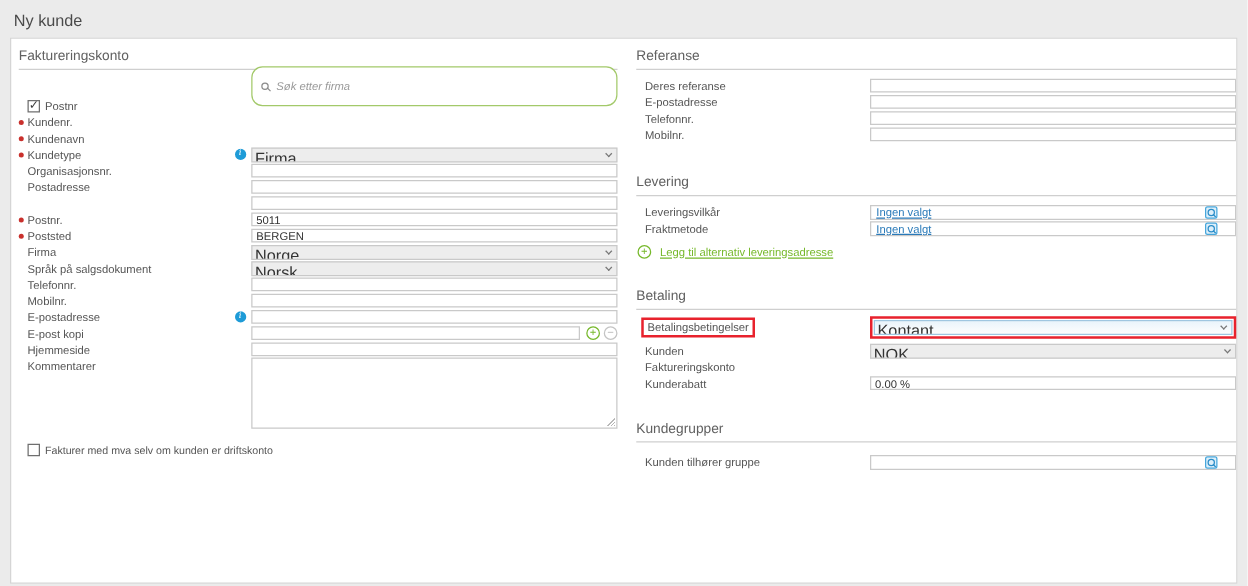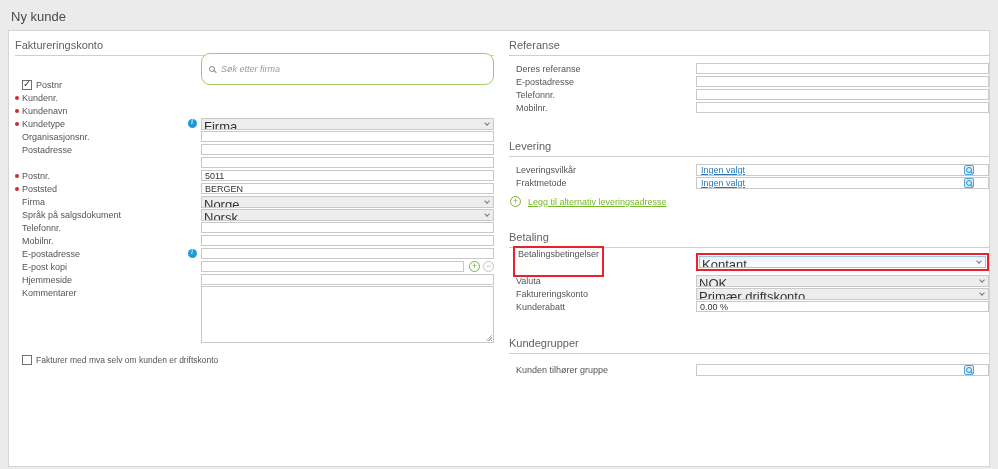--- a/index.html
+++ b/index.html
@@ -91,21 +91,21 @@
   .lookup-icon { width: 10px; height: 10px; border: 1px solid #47a7dc; border-radius: 2px; background: #ddeffa; position: relative; flex: none; }
   .lookup-icon::before { content: ""; position: absolute; top: 1px; left: 1px; width: 4px; height: 4px; border: 1px solid #2a8dc9; border-radius: 50%; }
   .lookup-icon::after { content: ""; position: absolute; width: 3px; height: 1px; background: #2a8dc9; transform: rotate(45deg); left: 5px; top: 6px; }
 
   .add-row { display: flex; align-items: center; margin-top: 5px; height: 15px; padding-left: 1px; text-align: center; }
   .plus-circle { width: 11px; height: 11px; border-radius: 50%; border: 1px solid #76b82a; color: #76b82a; position: relative; flex: none; margin-right: 7px; }
   .plus-circle::before { content: "+"; position: absolute; left: 0; right: 0; top: -1px; text-align: center; font-size: 9px; line-height: 11px; }
   .green-link { color: #76b82a; text-decoration: underline; font-size: 9px; cursor: pointer; }
 
   
-  .ann-label { border: 2px solid #e8222d; padding: 1px 3px 16px 3px; display: inline-flex; align-items: center; margin-left: -3px; }
+  .ann-label { border: 2px solid #e8222d; padding: 1px 3px 1px 3px; display: inline-flex; align-items: center; margin-left: -3px; }
   .ann-wrap { border: 2px solid #e8222d; padding: 1px; flex: 1; display: flex; }
   .pay-row { height: 17px; }
 
   
   .mt4 { margin-top: 4px; } .mt5 { margin-top: 5px; } .mt6 { margin-top: 6px; }
   .mt14 { margin-top: 14px; } .mt16 { margin-top: 16px; } .mt18 { margin-top: 18px; }
 </style>
 </head>
 <body>
 
@@ -381,39 +381,33 @@
         <div class="ann-wrap">
           <div class="sel-wrap">
             <select class="sel sel-focus"><option>Kontant</option></select>
             <span class="chev"></span>
           </div>
         </div>
       </div>
     </div>
     <div class="row mt4">
       <div class="lbl">
-          <span>Valuta</span>
+          <span>Kunden</span>
         </div>
       <div class="ctrl">
         <div class="sel-wrap">
           <select class="sel"><option>NOK</option></select>
           <span class="chev"></span>
         </div>
       </div>
     </div>
     <div class="row">
       <div class="lbl">
           <span>Faktureringskonto</span>
         </div>
-      <div class="ctrl">
-        <div class="sel-wrap">
-          <select class="sel"><option>Primær driftskonto</option></select>
-          <span class="chev"></span>
-        </div>
-      </div>
     </div>
     <div class="row">
       <div class="lbl">
           <span>Kunderabatt</span>
         </div>
       <div class="ctrl">
           <input class="txt" value="0.00 %" style="">
         </div>
     </div>
 

